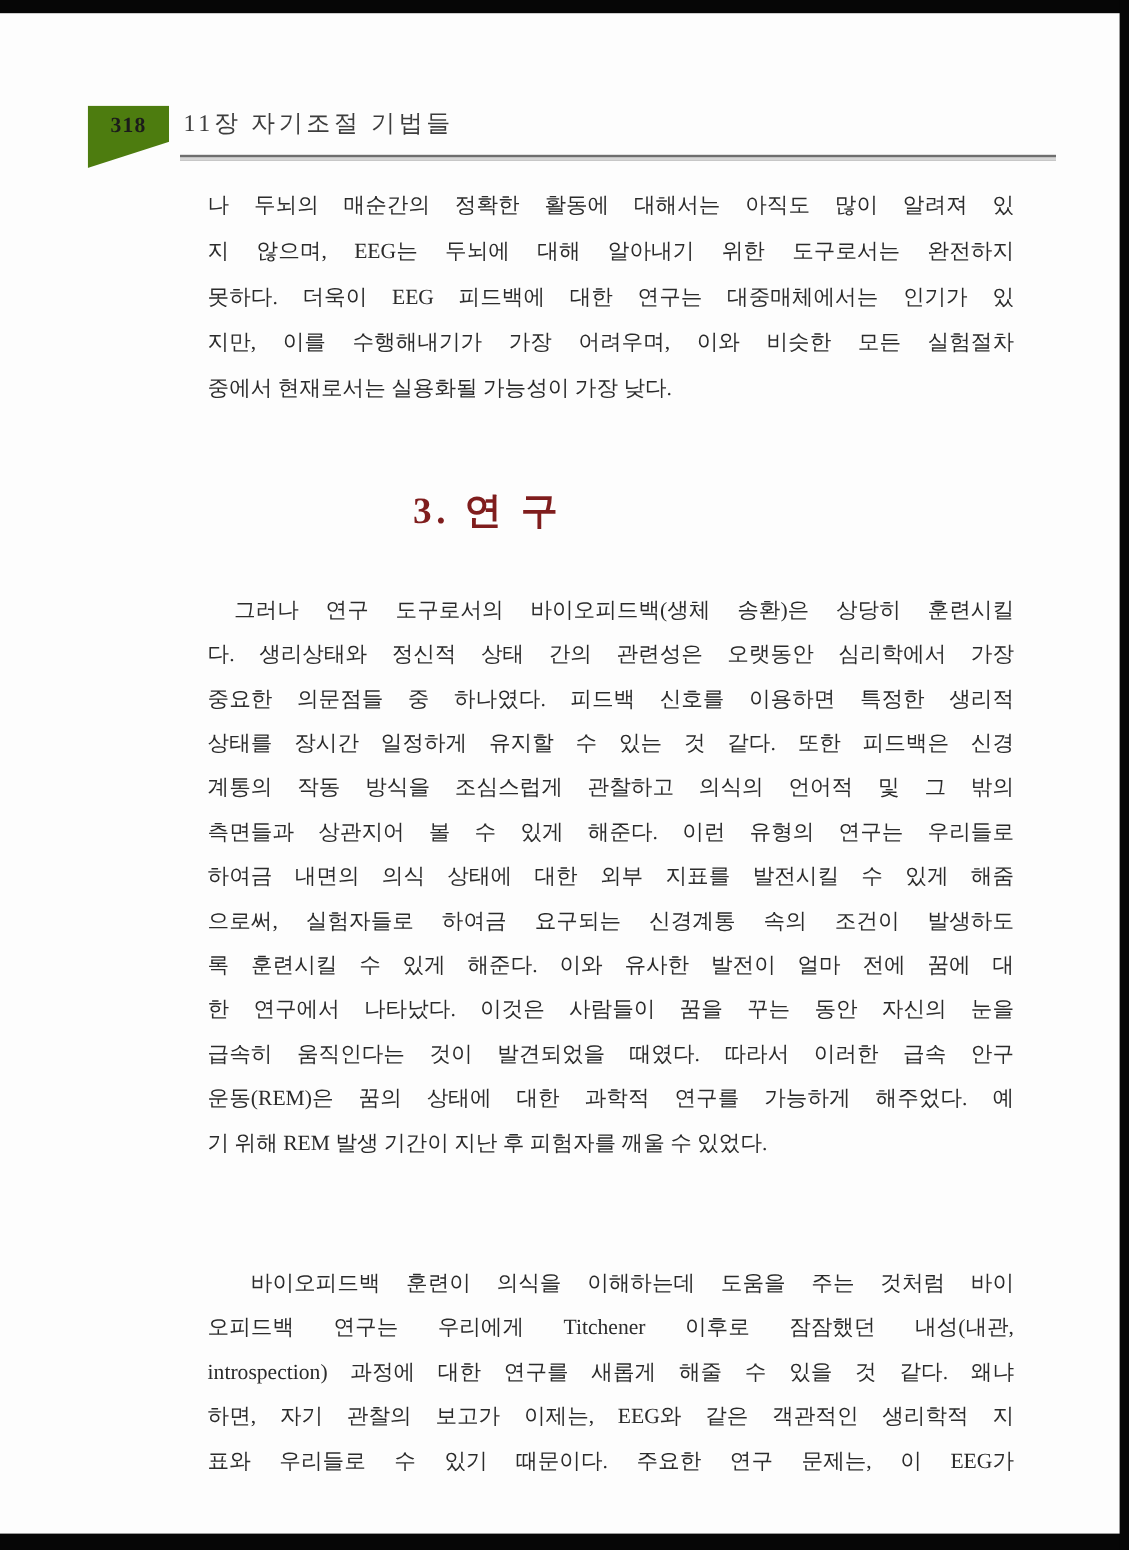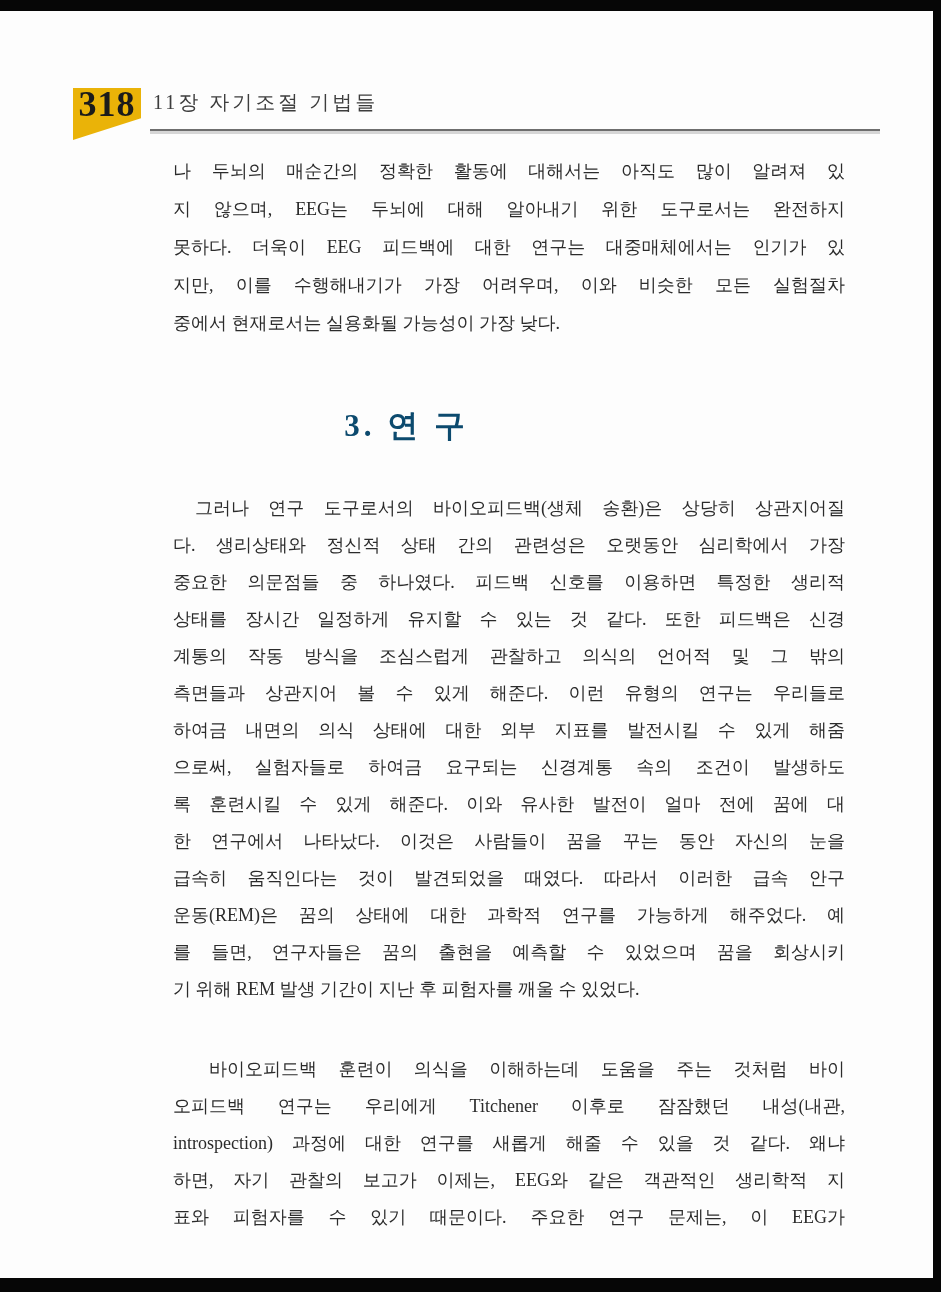--- a/index.html
+++ b/index.html
@@ -11,35 +11,35 @@
     color:#242424;
     overflow:hidden;
   }
   .scan-bar{position:absolute;background:#060606;}
   .scan-bar.top{top:0;left:0;width:100%;height:11px;}
   .scan-bar.bottom{bottom:0;left:0;width:100%;height:14px;}
   .scan-bar.right{top:0;right:0;width:8px;height:100%;}
 
   .page-header{position:absolute;left:73px;top:88px;display:flex;align-items:flex-start;}
   .page-number-tab{
-    width:68px;height:52px;background:#eab308;
+    width:68px;height:52px;background:#4d7c0f;
     clip-path:polygon(0 0,100% 0,100% 58%,0 100%);
-    text-align:center;font-weight:bold;font-size:36px;letter-spacing:1px;
+    text-align:center;font-weight:bold;font-size:18px;letter-spacing:1px;
     color:#1b1b1b;line-height:32px;
   }
   .header-title-wrap{margin-left:9px;width:730px;}
   .chapter-title{
     font-size:20px;color:#3d3d3d;letter-spacing:3px;
     padding:1px 0 13px 3px;white-space:nowrap;
   }
   .header-rule{height:2px;background:#6e6e6e;border-bottom:3px solid #d6d6d6;}
 
   .section-heading{
     position:absolute;top:405px;left:0;width:813px;margin:0;
-    text-align:center;font-size:31px;font-weight:700;color:#0c4a6e;
+    text-align:center;font-size:31px;font-weight:700;color:#7f1d1d;
     letter-spacing:4px;
   }
 
   .para{position:absolute;left:173px;width:672px;font-size:18px;color:#2b2b2b;}
   .para .line{
     height:38px;line-height:38px;
     text-align:justify;text-align-last:justify;
     white-space:nowrap;overflow:visible;
   }
   .para.p2 .line,.para.p3 .line{height:37px;line-height:37px;}
@@ -72,36 +72,35 @@
     <div class="line">나 두뇌의 매순간의 정확한 활동에 대해서는 아직도 많이 알려져 있</div>
     <div class="line">지 않으며, EEG는 두뇌에 대해 알아내기 위한 도구로서는 완전하지</div>
     <div class="line">못하다. 더욱이 EEG 피드백에 대한 연구는 대중매체에서는 인기가 있</div>
     <div class="line">지만, 이를 수행해내기가 가장 어려우며, 이와 비슷한 모든 실험절차</div>
     <div class="line last">중에서 현재로서는 실용화될 가능성이 가장 낮다.</div>
   </div>
 
   <h2 class="section-heading">3. 연 구</h2>
 
   <div class="para p2">
-    <div class="line indent1">그러나 연구 도구로서의 바이오피드백(생체 송환)은 상당히 상관지어질</div>
+    <div class="line indent1">그러나 연구 도구로서의 바이오피드백(생체 송환)은 상당히 훈련시킬</div>
     <div class="line">다. 생리상태와 정신적 상태 간의 관련성은 오랫동안 심리학에서 가장</div>
     <div class="line">중요한 의문점들 중 하나였다. 피드백 신호를 이용하면 특정한 생리적</div>
     <div class="line">상태를 장시간 일정하게 유지할 수 있는 것 같다. 또한 피드백은 신경</div>
     <div class="line">계통의 작동 방식을 조심스럽게 관찰하고 의식의 언어적 및 그 밖의</div>
     <div class="line">측면들과 상관지어 볼 수 있게 해준다. 이런 유형의 연구는 우리들로</div>
     <div class="line">하여금 내면의 의식 상태에 대한 외부 지표를 발전시킬 수 있게 해줌</div>
     <div class="line">으로써, 실험자들로 하여금 요구되는 신경계통 속의 조건이 발생하도</div>
     <div class="line">록 훈련시킬 수 있게 해준다. 이와 유사한 발전이 얼마 전에 꿈에 대</div>
     <div class="line">한 연구에서 나타났다. 이것은 사람들이 꿈을 꾸는 동안 자신의 눈을</div>
     <div class="line">급속히 움직인다는 것이 발견되었을 때였다. 따라서 이러한 급속 안구</div>
     <div class="line">운동(REM)은 꿈의 상태에 대한 과학적 연구를 가능하게 해주었다. 예</div>
-    <div class="line">를 들면, 연구자들은 꿈의 출현을 예측할 수 있었으며 꿈을 회상시키</div>
     <div class="line last">기 위해 REM 발생 기간이 지난 후 피험자를 깨울 수 있었다.</div>
   </div>
 
   <div class="para p3">
     <div class="line indent2">바이오피드백 훈련이 의식을 이해하는데 도움을 주는 것처럼 바이</div>
     <div class="line">오피드백 연구는 우리에게 Titchener 이후로 잠잠했던 내성(내관,</div>
     <div class="line">introspection) 과정에 대한 연구를 새롭게 해줄 수 있을 것 같다. 왜냐</div>
     <div class="line">하면, 자기 관찰의 보고가 이제는, EEG와 같은 객관적인 생리학적 지</div>
-    <div class="line">표와 피험자를 수 있기 때문이다. 주요한 연구 문제는, 이 EEG가</div>
+    <div class="line">표와 우리들로 수 있기 때문이다. 주요한 연구 문제는, 이 EEG가</div>
   </div>
 </div>
 
 </body></html>

